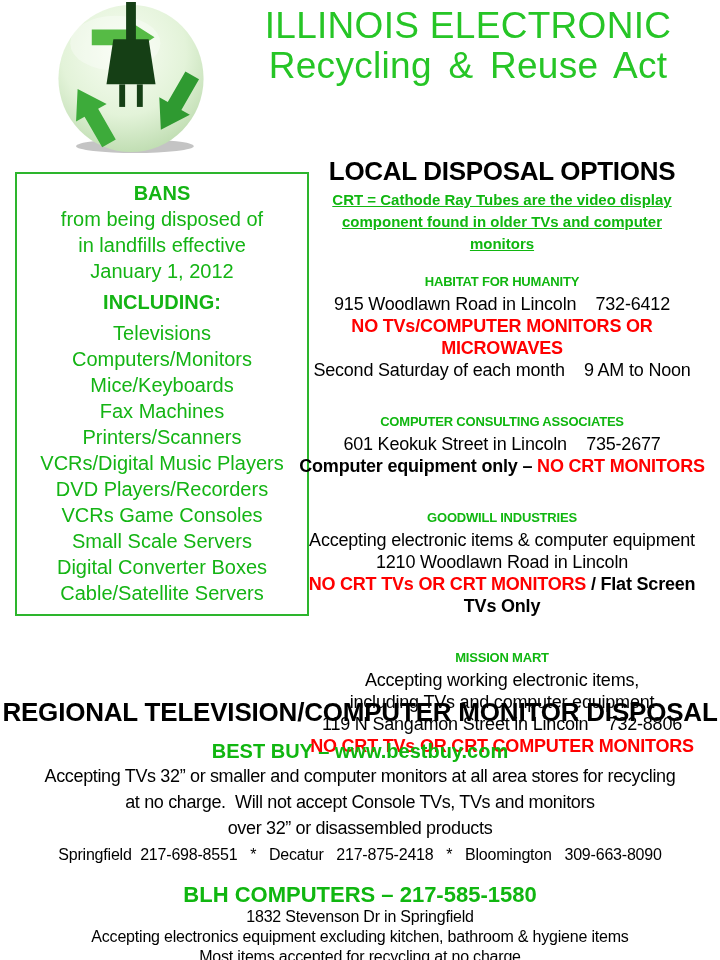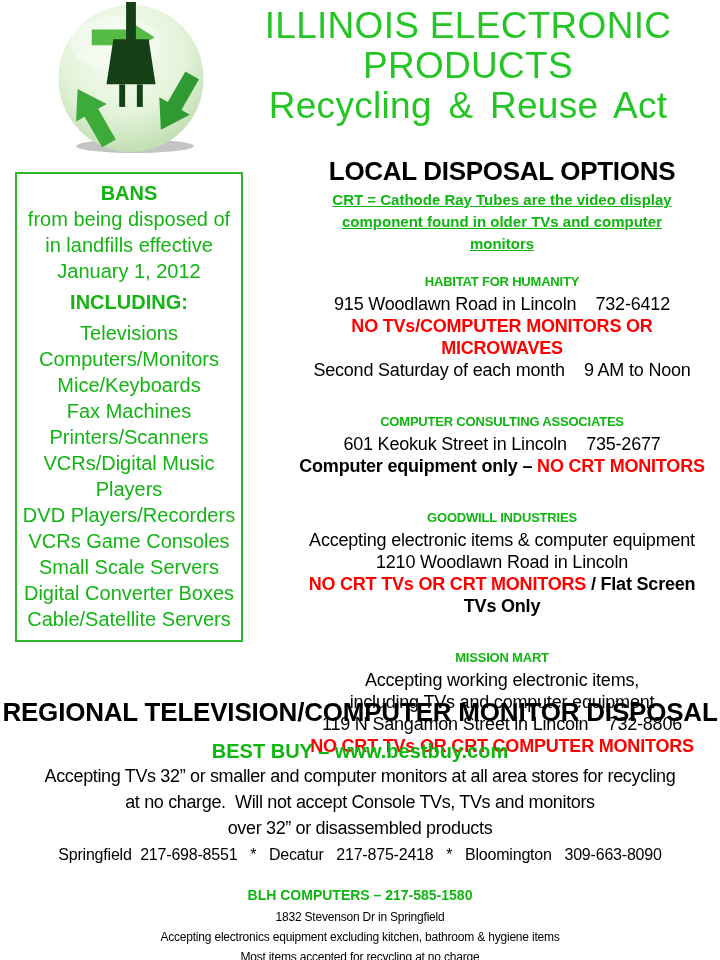--- a/index.html
+++ b/index.html
@@ -14,21 +14,21 @@
   .logo { position:absolute; left:42px; top:2px; width:178px; height:152px; }
   .title {
     position:absolute; left:225px; top:6px; width:486px;
     text-align:center; color:#26C526;
     font-size:37px; line-height:40px; letter-spacing:0.3px;
   }
   .title .l3 { word-spacing:6px; }
 
   
   .bans {
-    position:absolute; left:15px; top:172px; width:228px;
+    position:absolute; left:15px; top:172px; width:294px;
     border:2px solid #2DB52D; padding:6px 2px 8px;
     text-align:center; color:#14B414;
     font-size:20px; line-height:26px;
   }
   .bans .b { font-weight:bold; }
   .bans .inc { margin-top:5px; }
   .bans .items { margin-top:5px; }
 
   
   .rcol { position:absolute; left:292px; top:156px; width:420px; text-align:center; }
@@ -43,22 +43,22 @@
   .ln { font-size:18px; line-height:22px; white-space:pre-wrap; letter-spacing:-0.2px; }
   .warn { color:#FF0000; font-weight:bold; }
   .b { font-weight:bold; }
 
   
   .bottom { position:absolute; left:0; top:696px; width:720px; text-align:center; }
   .regional-h { font-size:26px; font-weight:bold; line-height:32px; letter-spacing:-0.2px; }
   .bb-name { color:#10B610; font-weight:bold; font-size:20px; line-height:24px; margin-top:11px; }
   .bb-ln { font-size:18px; line-height:26px; letter-spacing:-0.35px; white-space:pre-wrap; }
   .phones { font-size:16px; line-height:22px; margin-top:3px; white-space:pre-wrap; letter-spacing:-0.2px; }
-  .blh-name { color:#10B610; font-weight:bold; font-size:14px; line-height:24px; margin-top:17px;text-align:center; }
-  .blh-ln { font-size:12px; line-height:20px; white-space:pre-wrap; letter-spacing:-0.2px; }
+  .blh-name { color:#10B610; font-weight:bold; font-size:22px; line-height:24px; margin-top:17px;text-align:center; }
+  .blh-ln { font-size:16px; line-height:20px; white-space:pre-wrap; letter-spacing:-0.2px; }
 </style>
 </head>
 <body>
 
 <div class="logo">
   <svg viewBox="0 0 180 155" width="178" height="152">
     <defs>
       <radialGradient id="gg" cx="45%" cy="32%" r="78%">
         <stop offset="0%" stop-color="#f8fdf3"></stop>
         <stop offset="55%" stop-color="#e3f3d9"></stop>
@@ -77,21 +77,20 @@
       <rect x="85" y="0" width="10" height="40"></rect>
       <path d="M72 38 h36 l7 46 h-50 z"></path>
       <rect x="78" y="84" width="6" height="23"></rect>
       <rect x="96" y="84" width="6" height="23"></rect>
     </g>
   </svg>
 </div>
 
 <div class="title">
   <div class="l1">ILLINOIS ELECTRONIC</div>
-  <div class="l2">PRODUCTS</div>
   <div class="l3">Recycling &amp; Reuse Act</div>
 </div>
 
 <div class="bans">
   <div class="b">BANS</div>
   <div>from being disposed of</div>
   <div>in landfills effective</div>
   <div>January 1, 2012</div>
   <div class="b inc">INCLUDING:</div>
   <div class="items">

